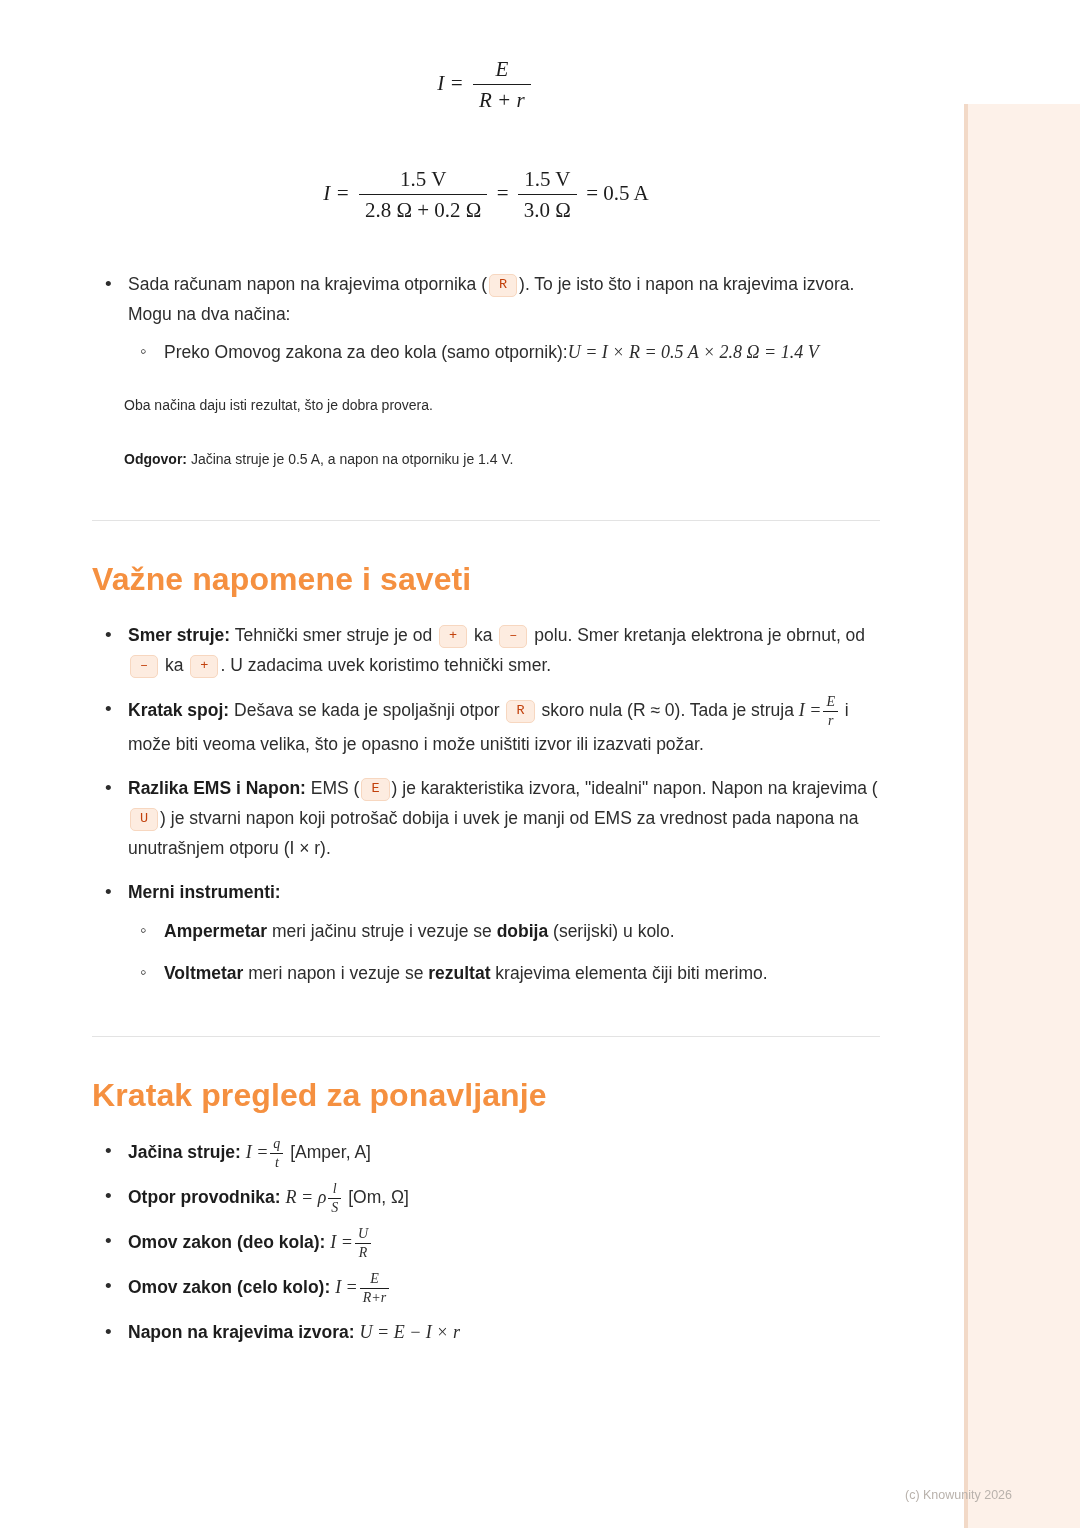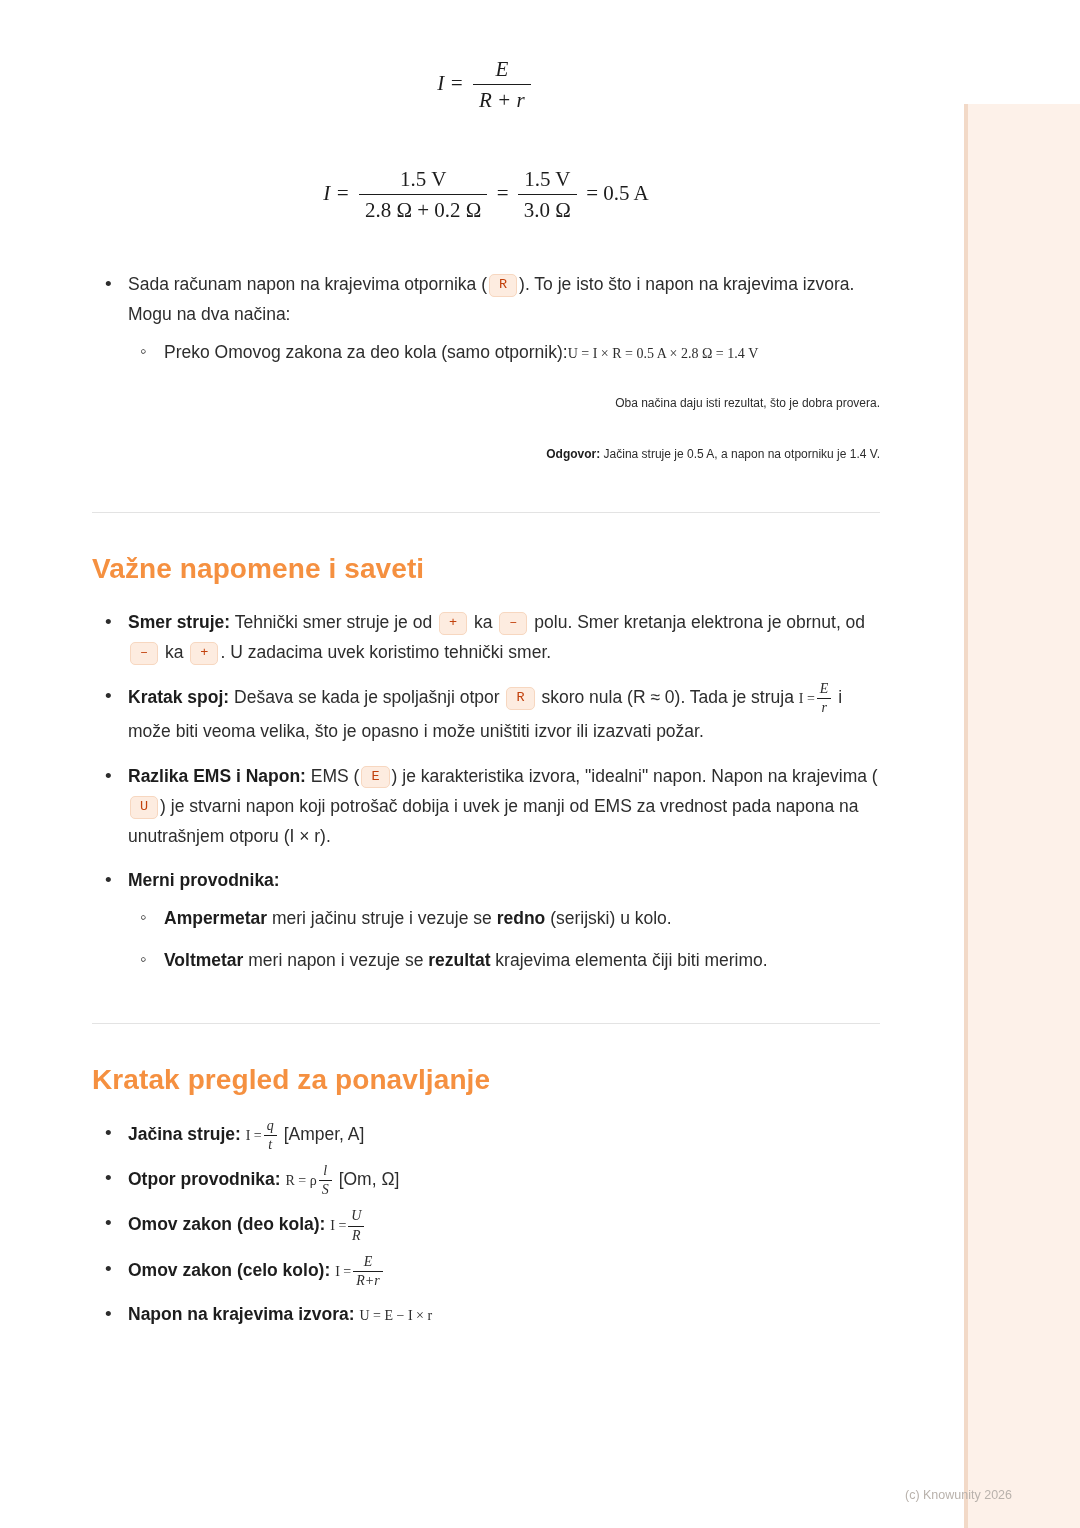--- a/index.html
+++ b/index.html
@@ -107,45 +107,45 @@
   }
   ul.sub > li::before {
     content: "◦";
     position: absolute;
     left: 12px;
     top: -1px;
     font-size: 18px;
     color: #2d2d2d;
   }
   .para {
-    font-size: 12px;
+    font-size: 14px;
     line-height: 1.7;
     margin: 26px 0 0 32px;
-    text-align: right;
   }
   .para.tight { margin-top: 30px; }
   b, strong { font-weight: bold; color: #1d1d1d; }
 
   
   .chip {
     display: inline-block;
     font-family: "Liberation Mono", monospace;
     font-size: 13.5px;
     background: #fdece0;
     color: #c2410c;
     border: 1px solid #f7d7c0;
     border-radius: 5px;
     padding: 2px 9px;
     line-height: 1.25;
     vertical-align: 2px;
     margin: 0 2px;
   }
   .mi {
     font-family: "Liberation Serif", serif;
-    font-size: 14px;
+    font-style: italic;
+    font-size: 18px;
   }
   .ifrac {
     display: inline-block;
     text-align: center;
     vertical-align: middle;
     font-family: "Liberation Serif", serif;
     font-style: italic;
     font-size: 14px;
     line-height: 1.15;
     margin: 0 2px;
@@ -153,21 +153,21 @@
   .ifrac .num { display:block; border-bottom: 1px solid #1d1d1d; padding: 0 3px 1px; }
   .ifrac .den { display:block; padding: 1px 3px 0; }
 
   hr.sep {
     border: none;
     border-top: 1px solid #e3e3e3;
     margin: 48px 0 0 0;
   }
   h2.section {
     color: #f59040;
-    font-size: 28px;
+    font-size: 32px;
     font-weight: bold;
     margin: 40px 0 22px 0;
     letter-spacing: 0.1px;
   }
   .footer-credit {
     position: absolute;
     right: 68px;
     bottom: 82px;
     font-size: 12.5px;
     color: #b9b2ac;
@@ -250,24 +250,24 @@
         <span class="mi">I =</span><span class="ifrac"><span class="num">E</span><span class="den">r</span></span>
         <span>i može biti veoma velika, što je opasno i može uništiti izvor ili izazvati požar.</span>
       </li>
 
       <li>
         <b>Razlika EMS i Napon:</b>
         <span>EMS (</span><span class="chip">E</span><span>) je karakteristika izvora, "idealni" napon. Napon na krajevima (</span><span class="chip">U</span><span>) je stvarni napon koji potrošač dobija i uvek je manji od EMS za vrednost pada napona na unutrašnjem otporu (I × r).</span>
       </li>
 
       <li>
-        <b>Merni provodnika:</b>
+        <b>Merni instrumenti:</b>
         <ul class="sub">
           <li>
-            <b>Ampermetar</b><span> meri jačinu struje i vezuje se </span><b>redno</b><span> (serijski) u kolo.</span>
+            <b>Ampermetar</b><span> meri jačinu struje i vezuje se </span><b>dobija</b><span> (serijski) u kolo.</span>
           </li>
           <li>
             <b>Voltmetar</b><span> meri napon i vezuje se </span><b>rezultat</b><span> krajevima elementa čiji biti merimo.</span>
           </li>
         </ul>
       </li>
     </ul>
 
     <hr class="sep">
 

